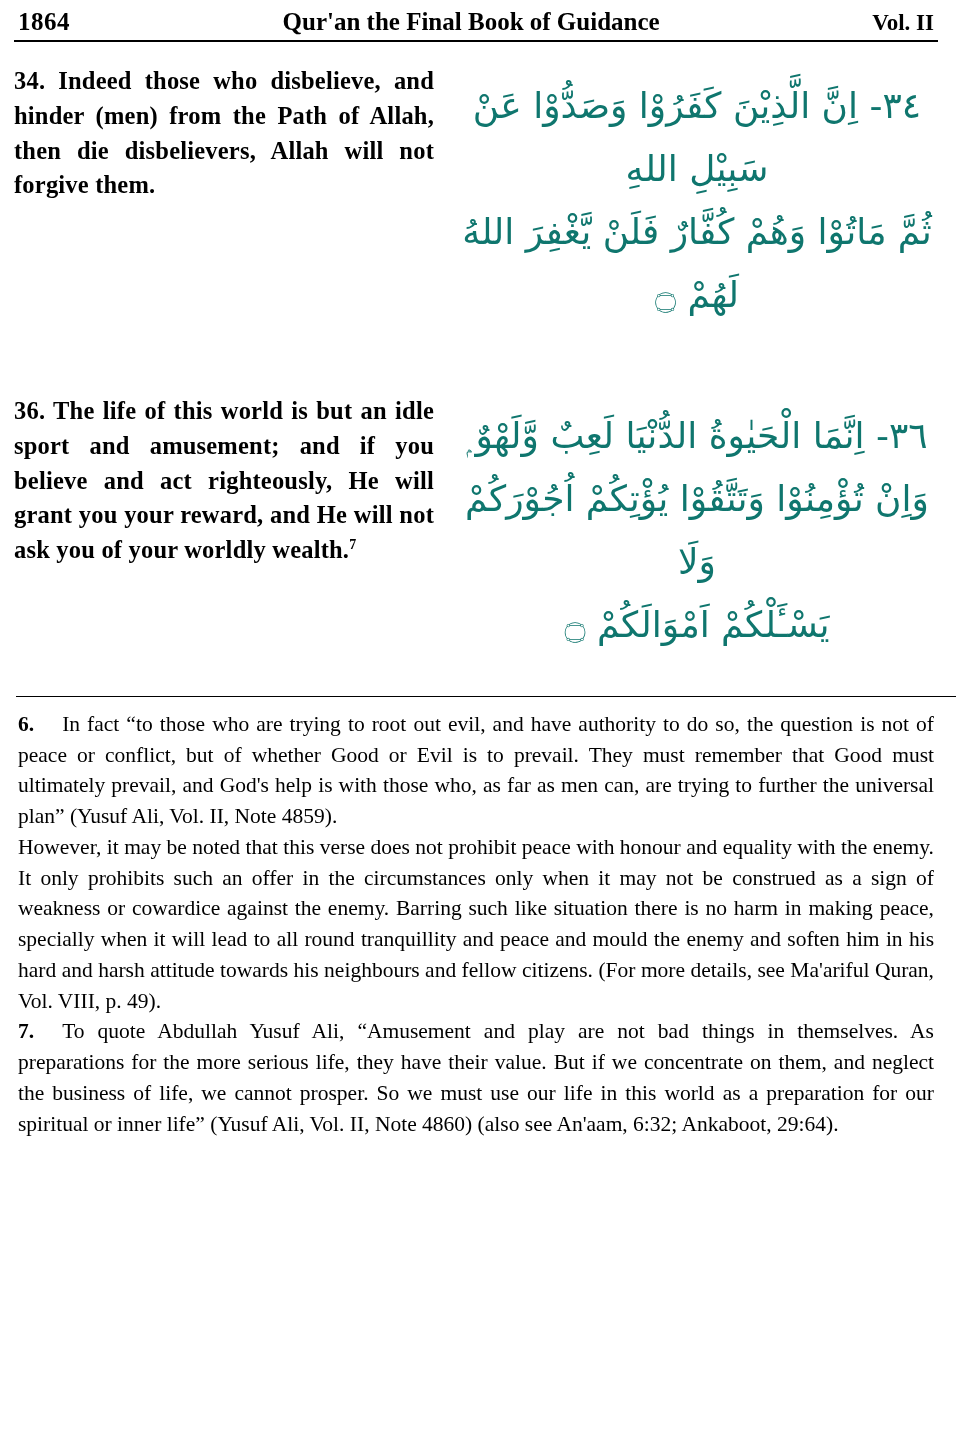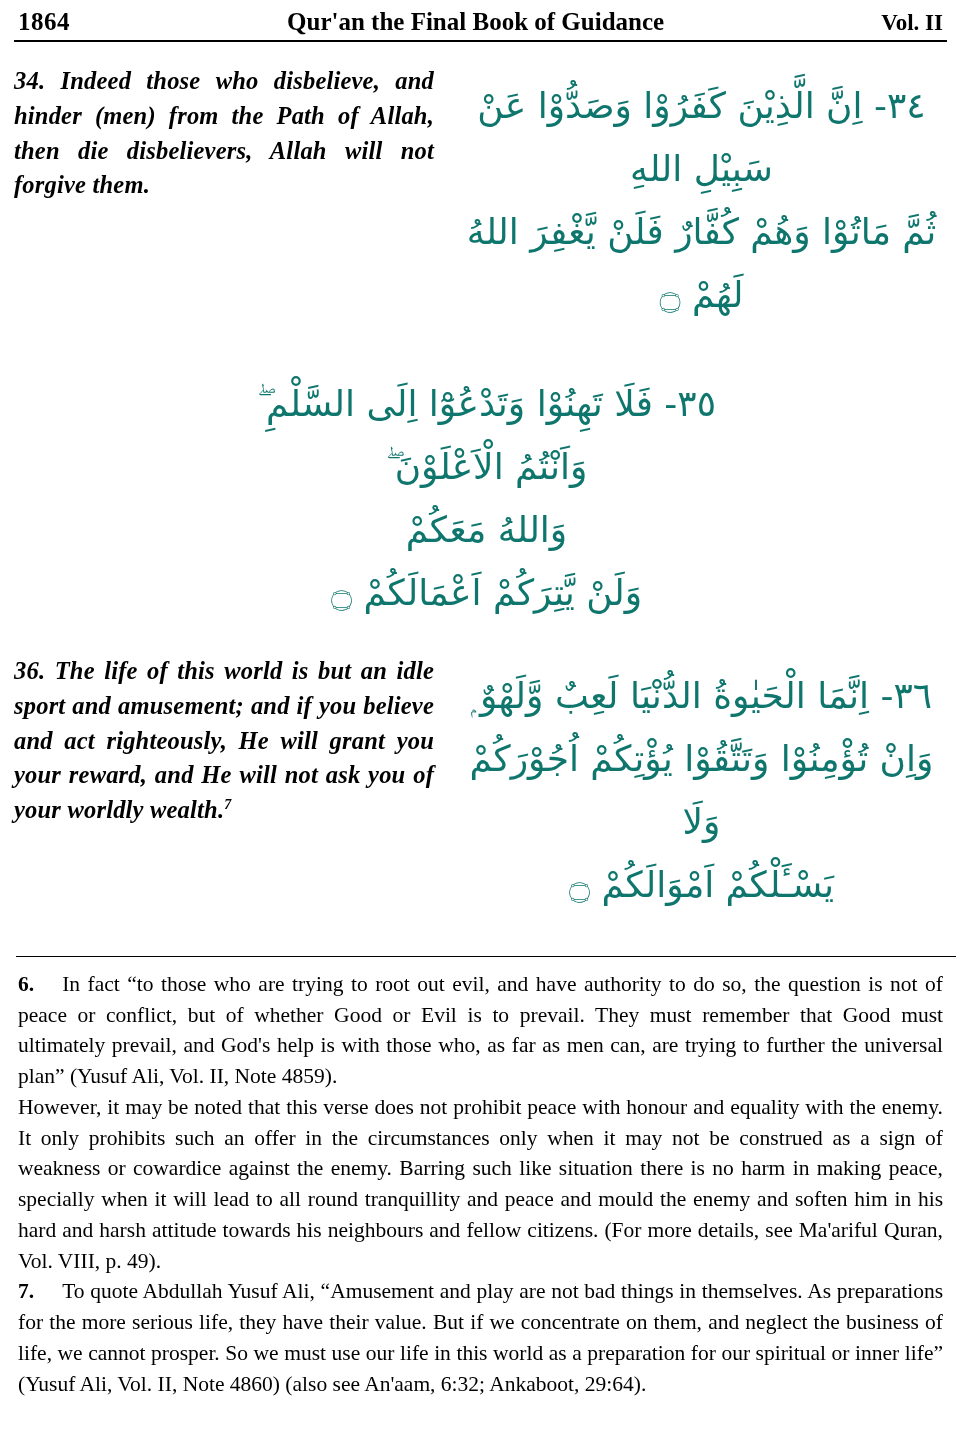--- a/index.html
+++ b/index.html
@@ -12,21 +12,21 @@
     height: 1430px;
     font-family: "Liberation Serif", serif;
     color: #000000;
     position: relative;
     overflow: hidden;
   }
   .page {
     width: 960px;
     height: 1430px;
     box-sizing: border-box;
-    padding: 8px 13px 0 14px;
+    padding: 8px 22px 0 14px;
     position: relative;
   }
 
   
   .header {
     display: flex;
     align-items: baseline;
     justify-content: space-between;
     padding: 0 4px 4px 4px;
     border-bottom: 2px solid #000;
@@ -65,21 +65,20 @@
     width: 430px;
     box-sizing: border-box;
     padding-right: 10px;
     font-family: "Liberation Serif", serif;
     font-weight: bold;
     font-size: 24.5px;
     line-height: 1.42;
     text-align: justify;
     text-justify: inter-word;
     letter-spacing: 0.2px;
-    font-style: italic;
   }
   .verse-en sup {
     font-size: 14px;
     font-weight: bold;
     vertical-align: super;
   }
   .verse-ar {
     flex: 1;
     box-sizing: border-box;
     padding-left: 12px;
@@ -148,24 +147,20 @@
 
   <div class="verses">
 
     <div class="verse-row row-34">
       <div class="verse-en">34.  Indeed those who disbelieve, and hinder (men) from the Path of Allah, then die disbelievers, Allah will not forgive them.</div>
       <div class="verse-ar">٣٤- اِنَّ الَّذِيْنَ كَفَرُوْا وَصَدُّوْا عَنْ سَبِيْلِ اللهِ
 ثُمَّ مَاتُوْا وَهُمْ كُفَّارٌ فَلَنْ يَّغْفِرَ اللهُ لَهُمْ ۝</div>
     </div>
 
     <div class="verse-row row-35">
-      <div class="verse-ar">٣٥- فَلَا تَهِنُوْا وَتَدْعُوْٓا اِلَى السَّلْمِ ۖ
-وَاَنْتُمُ الْاَعْلَوْنَ ۖ
-وَاللهُ مَعَكُمْ
-وَلَنْ يَّتِرَكُمْ اَعْمَالَكُمْ ۝</div>
     </div>
 
     <div class="verse-row row-36">
       <div class="verse-en"><span>36.  The life of this world is but an idle sport and amusement; and if you believe and act righteously, He will grant you your reward, and He will not ask you of your worldly wealth.</span><sup>7</sup></div>
       <div class="verse-ar">٣٦- اِنَّمَا الْحَيٰوةُ الدُّنْيَا لَعِبٌ وَّلَهْوٌ ۭ
 وَاِنْ تُؤْمِنُوْا وَتَتَّقُوْا يُؤْتِكُمْ اُجُوْرَكُمْ وَلَا
 يَسْـَٔلْكُمْ اَمْوَالَكُمْ ۝</div>
     </div>
 
 

